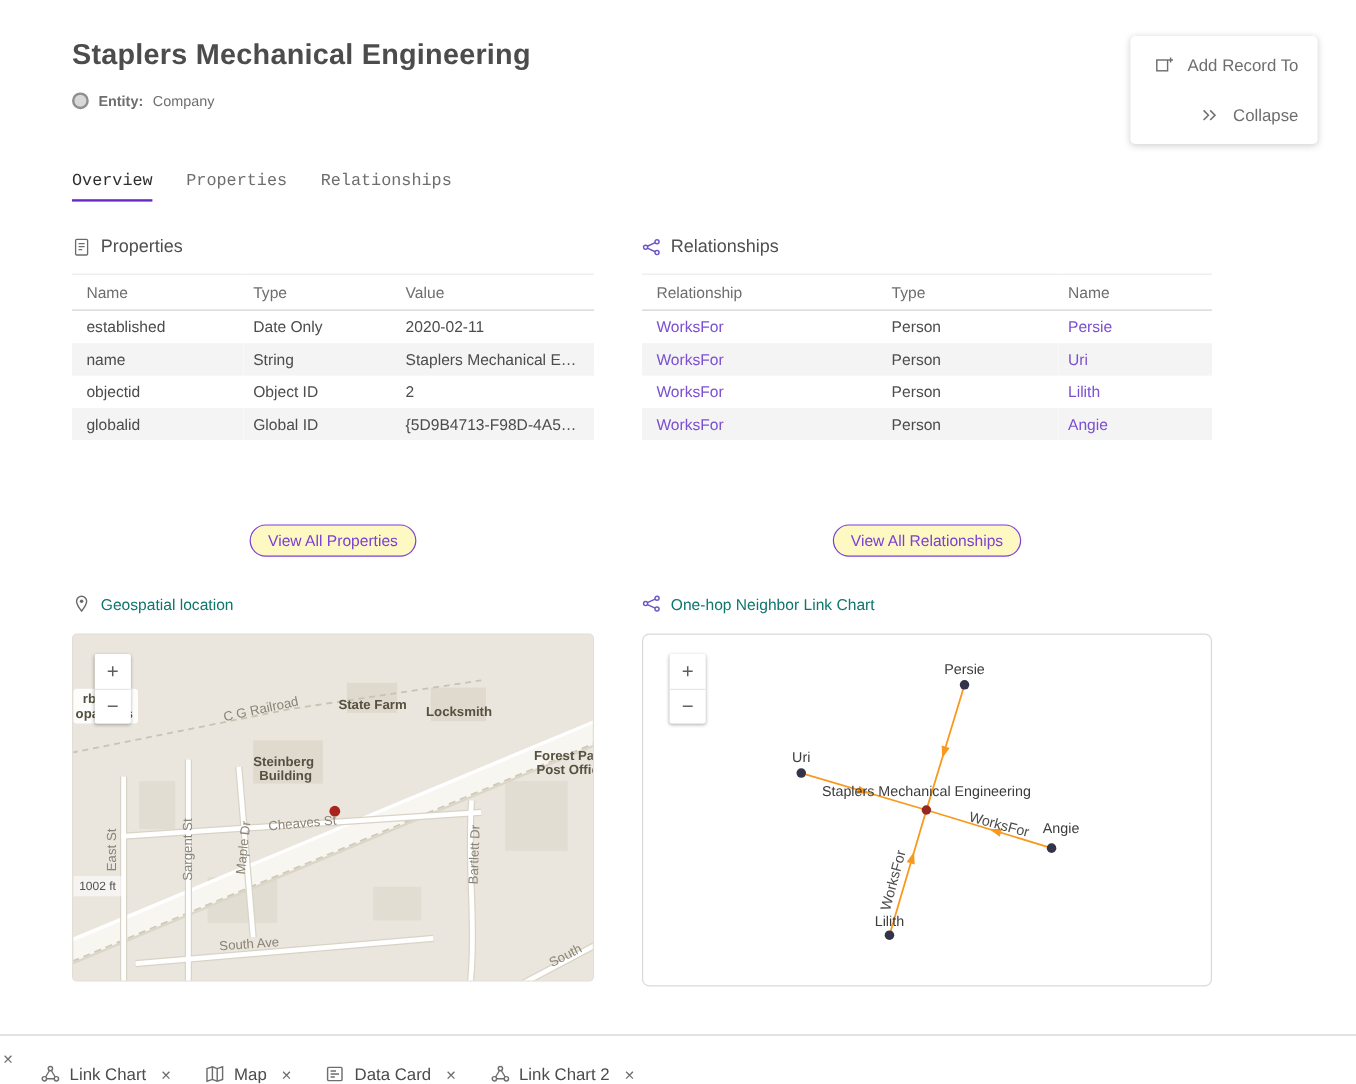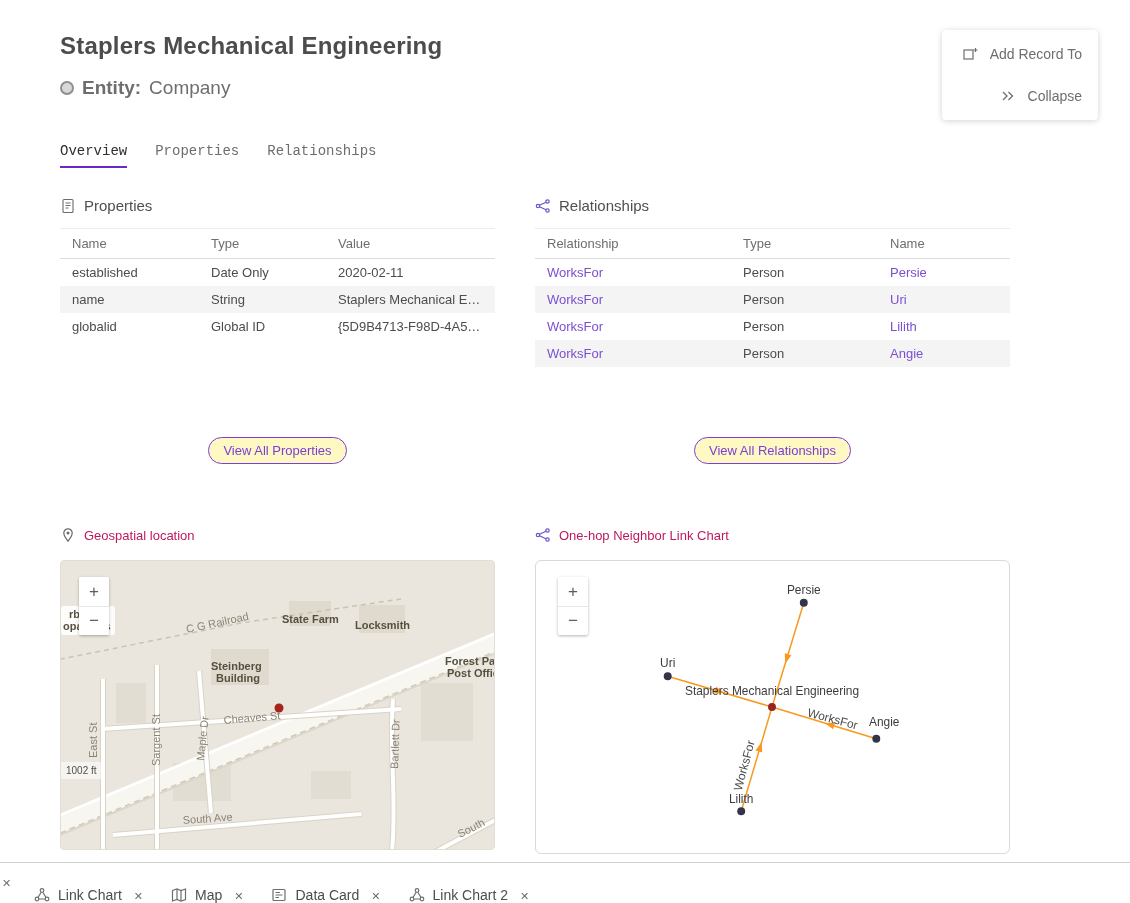--- a/index.html
+++ b/index.html
@@ -2,21 +2,21 @@
 <html><head>
 <meta charset="utf-8">
 <style>
   * { box-sizing: border-box; margin: 0; padding: 0; }
   html,body { background:#fff; }
   .page {
     position: relative; width: 1130px; height: 903px; background:#fff;
     font-family: "Liberation Sans", "DejaVu Sans", sans-serif; overflow: hidden;
   }
   .page-title { position:absolute; left:60px; top:32px; font-size:24px; font-weight:600; color:#4c4c4c; letter-spacing:.2px; }
-  .entity-row { position:absolute; left:60px; top:77px; display:flex; align-items:center; gap:8px; font-size:19px; color:#6e6e6e; }
+  .entity-row { position:absolute; left:60px; top:77px; display:flex; align-items:flex-end; gap:8px; font-size:12px; color:#6e6e6e; }
   .entity-dot { width:14px; height:14px; border-radius:50%; background:#d8d8d8; border:2px solid #8f8f8f; }
   .entity-label { font-weight:700; }
 
   .context-menu { position:absolute; right:32px; top:30px; width:156px; background:#fff; border-radius:4px;
     box-shadow:0 1px 6px rgba(0,0,0,.18); padding:3px 0; z-index:6; }
   .menu-item { display:flex; align-items:center; gap:12px; padding:13px 16px; font-size:14px; color:#6e6e6e; cursor:pointer;justify-content:flex-end; }
   .menu-icon { display:flex; width:16px; height:16px; }
 
   .tabs { position:absolute; left:60px; top:143px; display:flex; gap:28px; font-size:14px; color:#6e6e6e; }
   .tab { padding-bottom:7px; cursor:pointer; border-bottom:2px solid transparent;font-family:Liberation Mono, monospace; }
@@ -36,21 +36,21 @@
   #props-section th:nth-child(1){width:143px} #props-section th:nth-child(2){width:127px}
   #rels-section th:nth-child(1){width:200px} #rels-section th:nth-child(2){width:147px}
   td.link { color:#7b4fd0; cursor:pointer; }
 
   .view-all-row { position:absolute; top:240px; left:0; right:0; text-align:center; }
   .view-all-btn { display:inline-block; padding:5px 14px; font-size:13px; color:#7b3fd6; background:#fef9c3;
     border:1px solid #7b3fd6; border-radius:16px; cursor:pointer; font-family:inherit; }
 
   #geo-section   { left:60px;  top:495px; width:435px; }
   #chart-section { left:535px; top:495px; width:475px; }
-  .panel-header { display:flex; align-items:center; gap:8px; font-size:13px; color:#be185d;margin-top:32px; }
+  .panel-header { display:flex; align-items:center; gap:8px; font-size:13px; color:#0f766e; }
 
   .map-panel { position:relative; margin-top:17px; width:435px; height:290px; border-radius:4px; overflow:hidden;
     background:#eae6dd; border:1px solid #e2ded6; }
   .chart-panel { position:relative; margin-top:17px; width:475px; height:294px; border:1px solid #d9d9d9;
     border-radius:6px; background:#fff; }
   .map-panel svg, .chart-panel svg.graph { position:absolute; left:0; top:0; }
 
   .zoom-ctl { position:absolute; left:18px; top:16px; width:30px; background:#fff; border-radius:2px;
     box-shadow:0 1px 3px rgba(0,0,0,.3); z-index:3; overflow:hidden; }
   .zoom-btn { width:30px; height:29px; display:flex; align-items:center; justify-content:center;
@@ -131,20 +131,25 @@
       <tbody>
         <tr>
           <td>established</td>
           <td>Date Only</td>
           <td>2020-02-11</td>
         </tr>
         <tr>
           <td>name</td>
           <td>String</td>
           <td>Staplers Mechanical Eng…</td>
+        </tr>
+        <tr>
+          <td>objectid</td>
+          <td>Object ID</td>
+          <td>2</td>
         </tr>
         <tr>
           <td>globalid</td>
           <td>Global ID</td>
           <td>{5D9B4713-F98D-4A53-…</td>
         </tr>
       </tbody>
     </table>
     <div class="view-all-row">
       <button class="view-all-btn">View All Properties</button>

